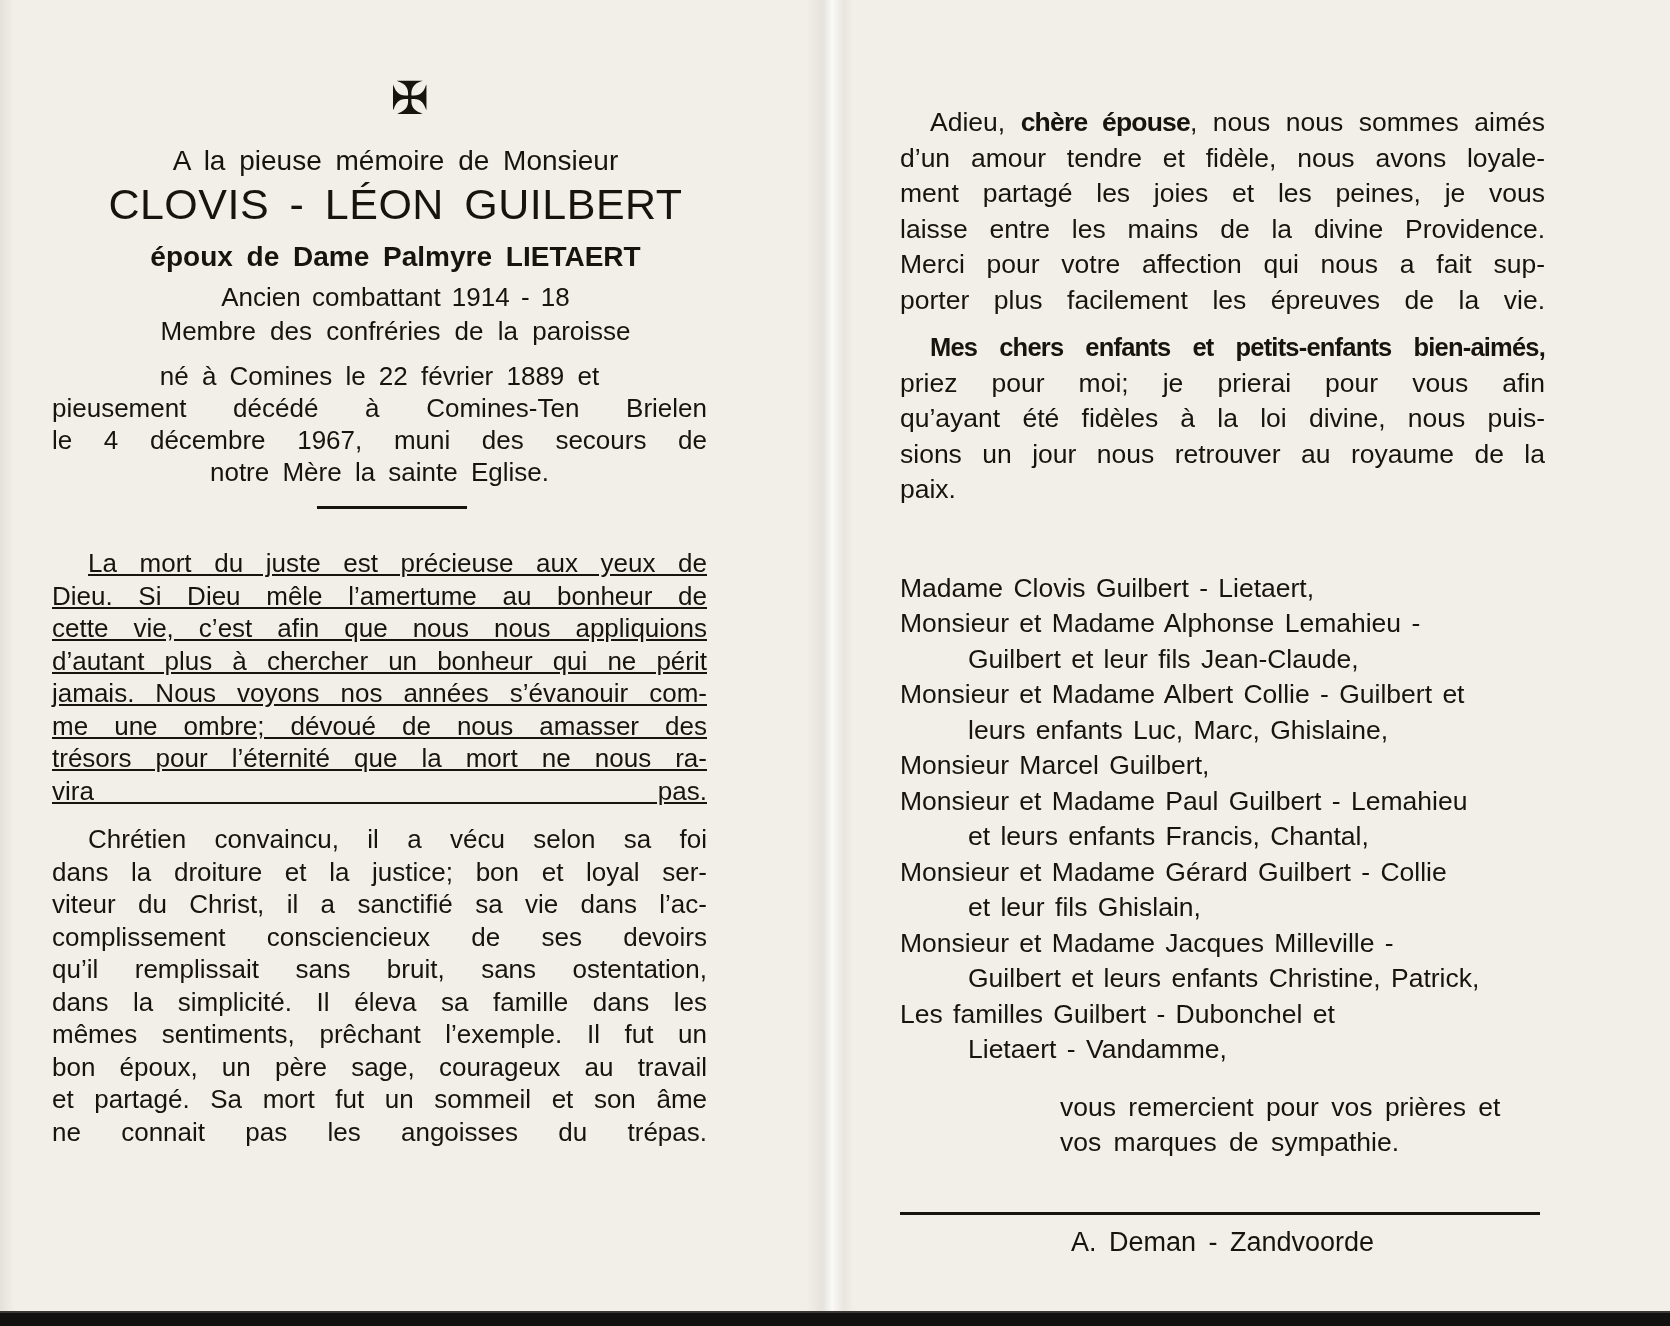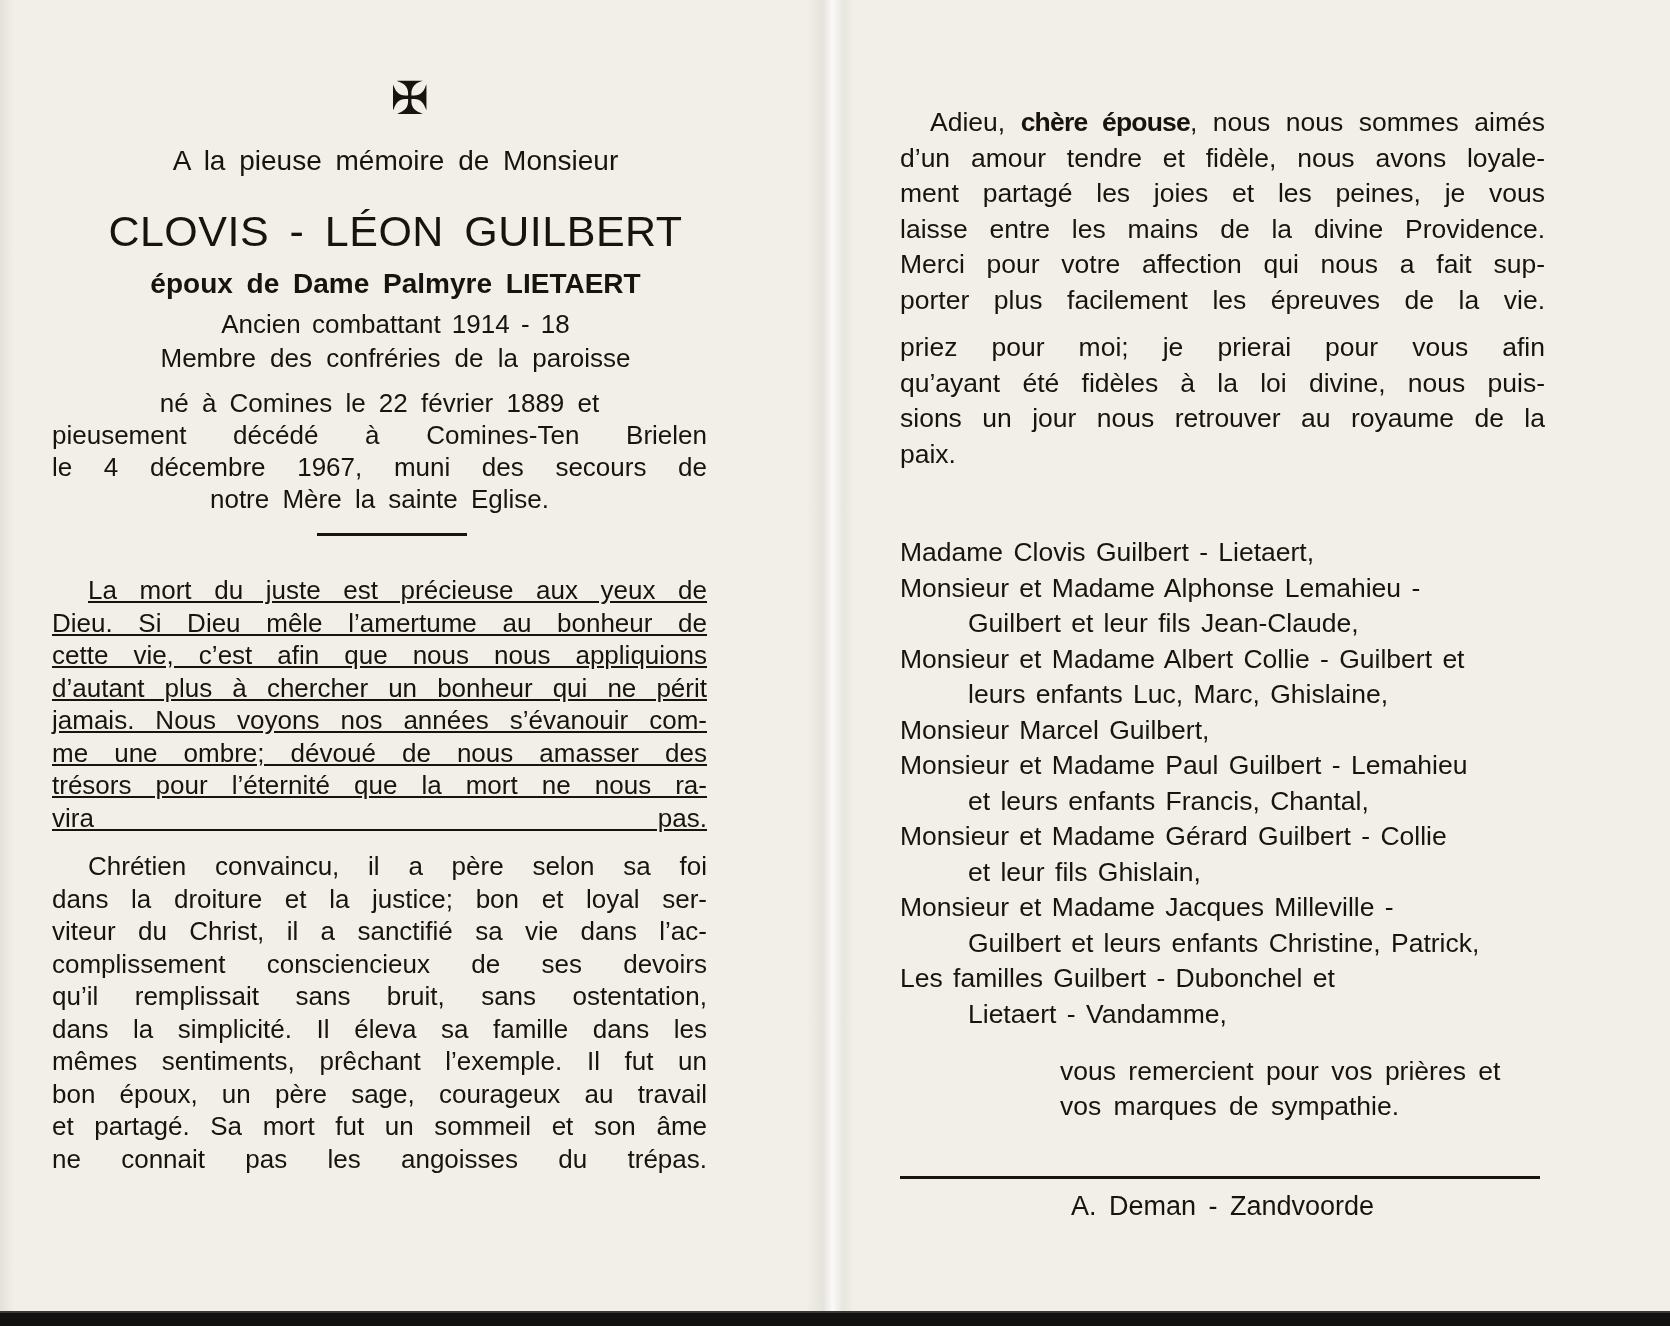--- a/index.html
+++ b/index.html
@@ -47,21 +47,21 @@
   
   .cross{
     font-family:"DejaVu Sans", sans-serif;
     font-size:46px;line-height:48px;
     text-align:center;
     transform:translateX(30px);
     margin-top:14px;
   }
   .hdr{text-align:center;transform:translateX(16px);}
   .intro{font-size:28px;line-height:30px;margin-top:24px;word-spacing:6px;}
-  .deceased{font-size:43px;line-height:48px;margin-top:31px;letter-spacing:0.5px;word-spacing:8px;}
+  .deceased{font-size:43px;line-height:48px;margin-top:4px;letter-spacing:0.5px;word-spacing:8px;}
   .spouse{font-size:28px;line-height:30px;font-weight:bold;margin-top:14px;word-spacing:6px;}
   .veteran{font-size:26px;line-height:30px;margin-top:10px;word-spacing:4px;}
   .membership{font-size:26px;line-height:30px;margin-top:4px;word-spacing:7px;}
 
   .birth{margin-top:14px;font-size:26px;}
   .birth .line{line-height:32px;text-align:justify;text-align-last:justify;word-spacing:4px;}
   .birth .line.center{text-align:center;text-align-last:center;word-spacing:6px;}
 
   .divider{
     margin:18px 0 0 265px;width:150px;height:3px;background:var(--ink);
@@ -125,21 +125,21 @@
         <div class="line">Dieu. Si Dieu mêle l’amertume au bonheur de</div>
         <div class="line">cette vie, c’est afin que nous nous appliquions</div>
         <div class="line">d’autant plus à chercher un bonheur qui ne périt</div>
         <div class="line">jamais. Nous voyons nos années s’évanouir com-</div>
         <div class="line">me une ombre; dévoué de nous amasser des</div>
         <div class="line">trésors pour l’éternité que la mort ne nous ra-</div>
         <div class="line end">vira pas.</div>
       </div>
 
     <div id="para2" class="para">
-        <div class="line first">Chrétien convaincu, il a père selon sa foi</div>
+        <div class="line first">Chrétien convaincu, il a vécu selon sa foi</div>
         <div class="line">dans la droiture et la justice; bon et loyal ser-</div>
         <div class="line">viteur du Christ, il a sanctifié sa vie dans l’ac-</div>
         <div class="line">complissement consciencieux de ses devoirs</div>
         <div class="line">qu’il remplissait sans bruit, sans ostentation,</div>
         <div class="line">dans la simplicité. Il éleva sa famille dans les</div>
         <div class="line">mêmes sentiments, prêchant l’exemple. Il fut un</div>
         <div class="line">bon époux, un père sage, courageux au travail</div>
         <div class="line">et partagé. Sa mort fut un sommeil et son âme</div>
         <div class="line end">ne connait pas les angoisses du trépas.</div>
       </div>
@@ -150,20 +150,21 @@
     <div id="farewell-spouse" class="para">
         <div class="line first">Adieu, <b>chère épouse</b>, nous nous sommes aimés</div>
         <div class="line">d’un amour tendre et fidèle, nous avons loyale-</div>
         <div class="line">ment partagé les joies et les peines, je vous</div>
         <div class="line">laisse entre les mains de la divine Providence.</div>
         <div class="line">Merci pour votre affection qui nous a fait sup-</div>
         <div class="line">porter plus facilement les épreuves de la vie.</div>
       </div>
 
     <div id="farewell-children" class="para">
+        <div class="line first boldline"><b>Mes chers enfants et petits-enfants bien-aimés,</b></div>
         <div class="line">priez pour moi; je prierai pour vous afin</div>
         <div class="line">qu’ayant été fidèles à la loi divine, nous puis-</div>
         <div class="line">sions un jour nous retrouver au royaume de la</div>
         <div class="line end">paix.</div>
       </div>
 
     <div class="family">
         <div class="line">Madame Clovis Guilbert - Lietaert,</div>
         <div class="line">Monsieur et Madame Alphonse Lemahieu -</div>
         <div class="line indent">Guilbert et leur fils Jean-Claude,</div>

